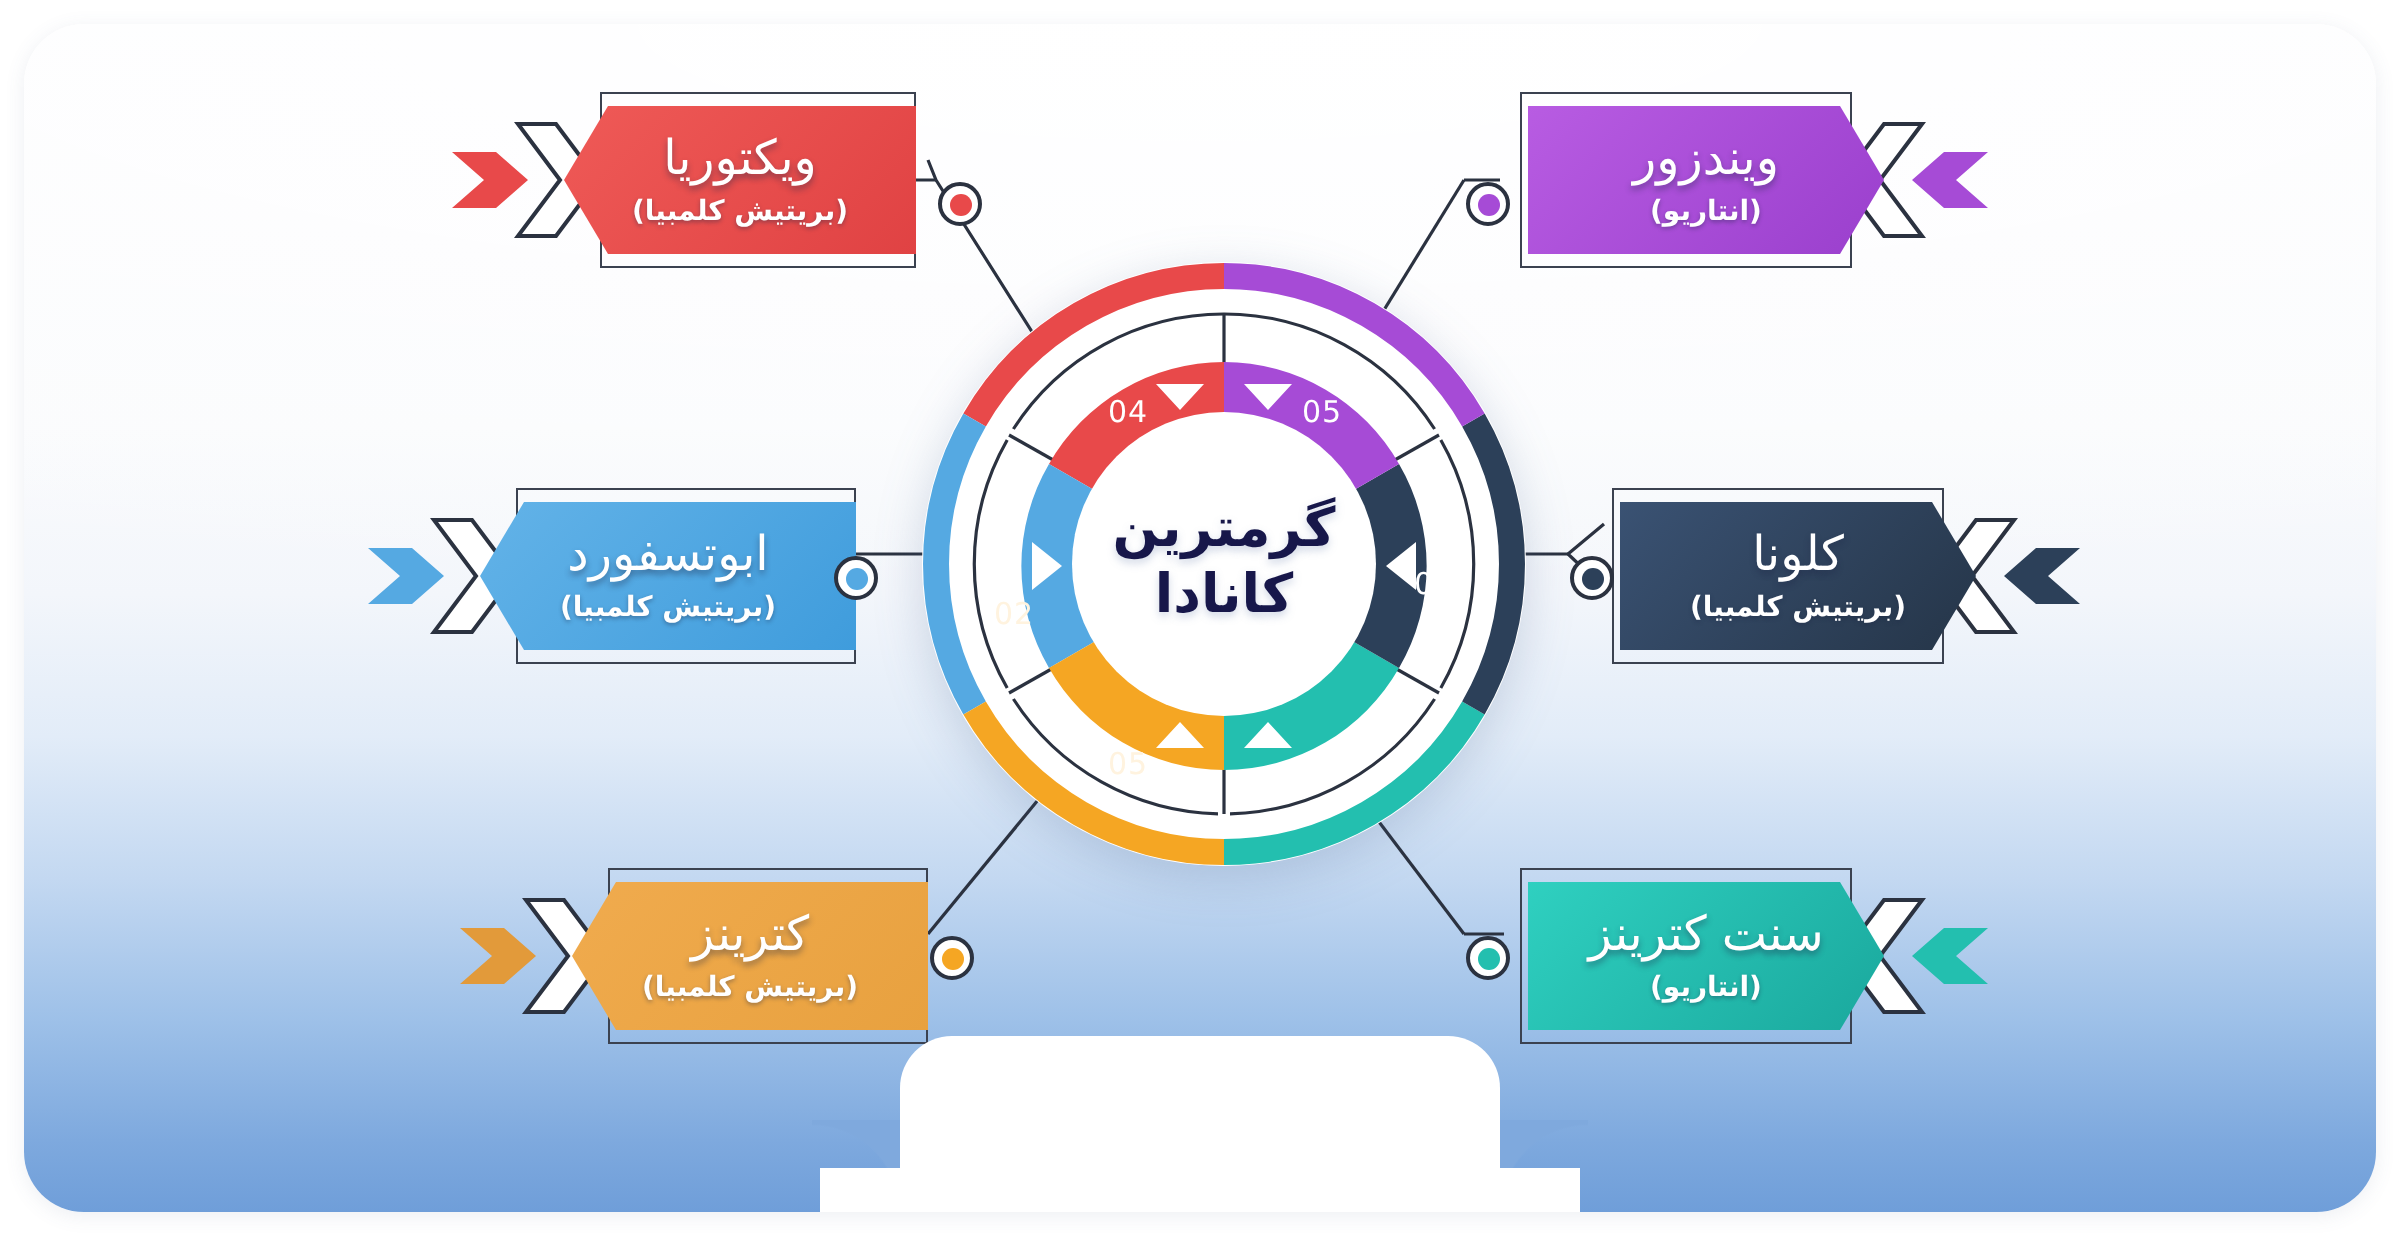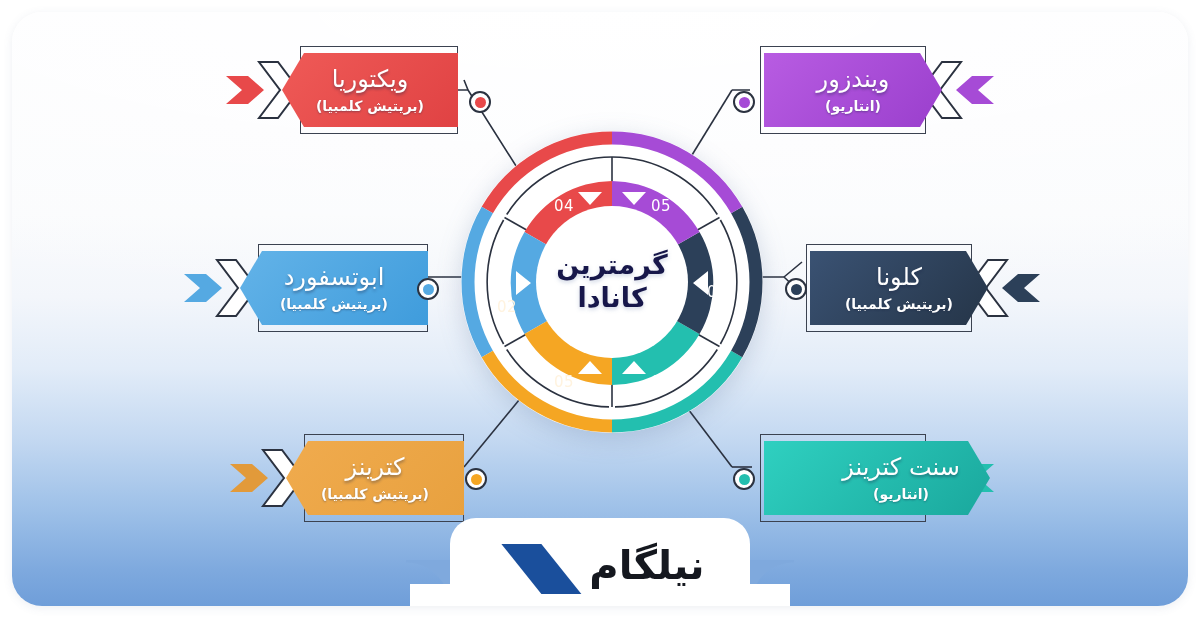--- a/index.html
+++ b/index.html
@@ -297,21 +297,21 @@
           <svg width="44" height="44" viewBox="0 0 44 44">
               <path d="M42,8 L20,8 L4,22 L20,36 L42,36 L26,22 Z" fill="#23BFAF"></path>
             </svg>
         </div>
         <div class="chev" style="right:42px;">
           <svg width="46" height="62" viewBox="0 0 46 62">
               <path d="M43,3 L24,3 L3,31 L24,59 L43,59 L22,31 Z" fill="#ffffff" stroke="#2b3240" stroke-width="2"></path>
             </svg>
         </div>
         <div class="lb-banner" style="left:8px;width:178px;background:linear-gradient(135deg,#2fd0c0,#1aa89d);
-                    clip-path:polygon(0% 0%, calc(100% - 22px) 0%, 100% 50%, calc(100% - 22px) 100%, 0% 100%);padding-left:48px;">
+                    clip-path:polygon(0% 0%, calc(100% - 22px) 0%, 100% 50%, calc(100% - 22px) 100%, 0% 100%);">
           <div class="lb-title">سنت کترینز</div>
           <div class="lb-sub">(انتاریو)</div>
         </div>
       </div>
     </div>
     <div class="dot" style="left:732px;top:467px;">
         <i style="background:#23BFAF"></i>
       </div>
 
     <div class="label" style="left:790px;top:232px;width:250px;">
@@ -361,24 +361,15 @@
     <div class="dot" style="left:732px;top:90px;">
         <i style="background:#A64BD6"></i>
       </div>
 
     <div class="footer-notch">
       <div class="notch-curve-l"></div>
       <div class="notch-curve-r"></div>
       <div class="notch-fill-l"></div>
       <div class="notch-fill-r"></div>
     </div>
-    <div class="logo">
-      <div class="logo-mark">
-        <svg width="92" height="60" viewBox="0 0 92 60">
-          <path d="M6,6 L46,6 L86,56 L46,56 Z" fill="#1a4f9c"></path>
-          <path d="M6,6 L46,6 L30,6 Z" fill="#1a4f9c"></path>
-        </svg>
-      </div>
-      <div class="logo-text">نیلگام</div>
-    </div>
 
   </div>
 </div>
 
 </body></html>

